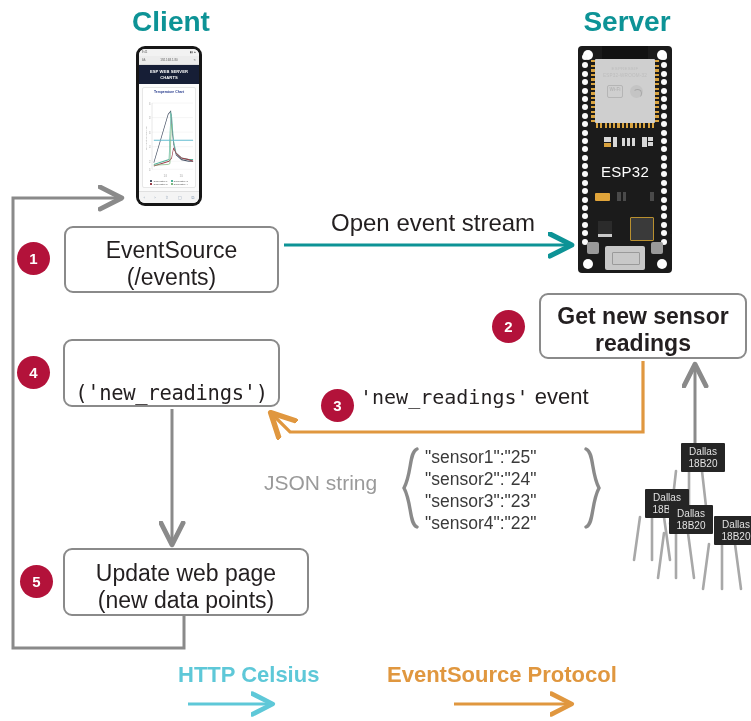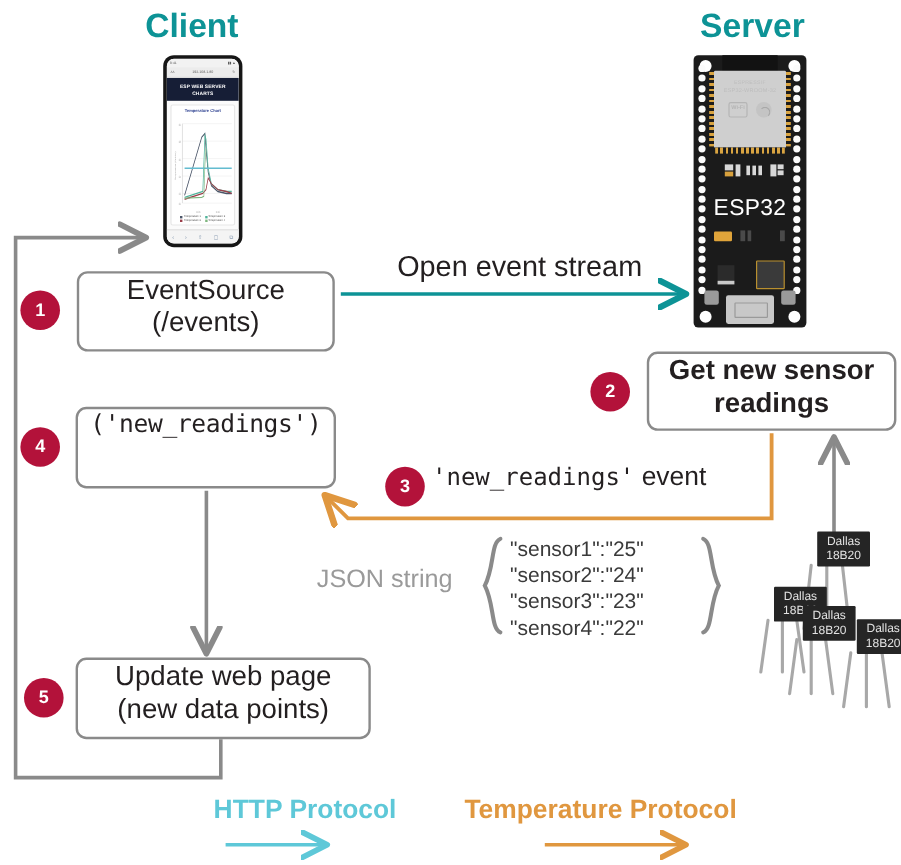--- a/index.html
+++ b/index.html
@@ -3,26 +3,26 @@
 <meta charset="utf-8">
 <style>
   html,body{margin:0;padding:0;background:#ffffff;}
   body{width:751px;height:721px;position:relative;overflow:hidden;
        font-family:"Liberation Sans",sans-serif;-webkit-font-smoothing:antialiased;}
   .stage{position:absolute;left:0;top:0;width:751px;height:721px;}
   .svglayer{position:absolute;left:0;top:0;width:751px;height:721px;pointer-events:none;}
 
   
   .heading{position:absolute;font-weight:bold;font-size:28px;color:#0d9396;letter-spacing:0px;}
-  #client-title{left:121px;top:6px;width:100px;}
+  #client-title{left:121px;top:6px;width:100px;text-align:center;}
   #server-title{left:572px;top:6px;width:110px;text-align:center;}
 
   
   .pbox{position:absolute;border:2.5px solid #8a8a8a;border-radius:9px;background:#fff;
-        display:flex;flex-direction:column;align-items:center;justify-content:flex-start;
+        display:flex;flex-direction:column;align-items:center;justify-content:flex-end;
         color:#231f20;line-height:1.18;box-sizing:border-box;}
   .pbox .ln{display:block;white-space:pre;}
   .sans{font-family:"Liberation Sans",sans-serif;font-size:23px;}
   .mono{font-family:"DejaVu Sans Mono","Liberation Mono",monospace;font-size:20.5px;letter-spacing:-0.3px;}
 
   #box-eventsource{left:64px;top:226px;width:215px;height:67px;}
   #box-listener{left:63px;top:339px;width:217px;height:68px;}
   #box-update{left:63px;top:548px;width:246px;height:68px;}
   #box-getreadings{left:539px;top:293px;width:208px;height:66px;font-weight:bold;}
 
@@ -97,21 +97,21 @@
                    background:repeating-linear-gradient(to right,#d9a441 0 2.2px,#1b1b1b 2.2px 4.3px);}
   .esp-pinrow{position:absolute;top:8px;width:7px;height:205px;}
   #esp-pins-l{left:4px;}
   #esp-pins-r{right:4px;}
   .esp-pinrow .pin{width:6px;height:6px;border-radius:50%;background:#fbfbfb;margin-bottom:2.4px;}
   .esp-gold{position:absolute;top:14px;width:5px;height:62px;
             background:repeating-linear-gradient(to bottom,#d9a441 0 2.4px,#1b1b1b 2.4px 4.6px);}
   #esp-gold-l{left:13px;}
   #esp-gold-r{right:13px;}
   #esp-label{position:absolute;left:0;top:117px;width:100%;text-align:center;color:#fff;
-             font-size:19px;font-weight:300;letter-spacing:0.3px;font-family:"Liberation Sans",sans-serif;}
+             font-size:15px;font-weight:300;letter-spacing:0.3px;font-family:"Liberation Sans",sans-serif;}
   .esp-smd{position:absolute;background:#d8d8d8;}
   .esp-cap{position:absolute;background:#e0a43a;}
   #esp-chip{position:absolute;left:52px;top:171px;width:22px;height:22px;background:#3a3a3a;
             border:1.6px solid #b9902f;border-radius:1px;}
   #esp-reg{position:absolute;left:20px;top:175px;width:14px;height:13px;background:#2b2b2b;
            border-bottom:3px solid #c9c9c9;}
   #esp-usb{position:absolute;left:27px;top:200px;width:40px;height:24px;background:#c8c8c8;
            border-radius:2px;}
   #esp-usb:after{content:"";position:absolute;left:7px;top:6px;width:26px;height:11px;
                  border:1.5px solid #9a9a9a;border-radius:1px;}
@@ -432,16 +432,16 @@
       <div>18B20</div>
     </div>
   </div>
   <div class="sensor" id="sensor-4">
     <div class="body">
       <div>Dallas</div>
       <div>18B20</div>
     </div>
   </div>
 
-  <div class="legend-label" id="legend-http">HTTP Protocol</div>
-  <div class="legend-label" id="legend-es">Temperature Protocol</div>
+  <div class="legend-label" id="legend-http">HTTP Celsius</div>
+  <div class="legend-label" id="legend-es">EventSource Protocol</div>
 
 </div>
 
 </body></html>

